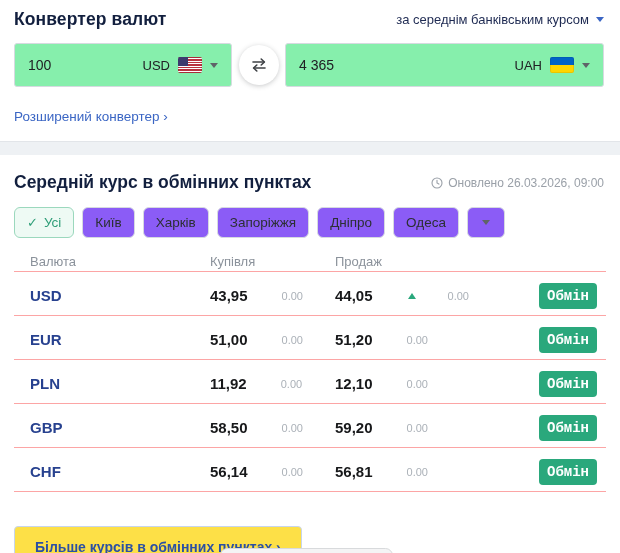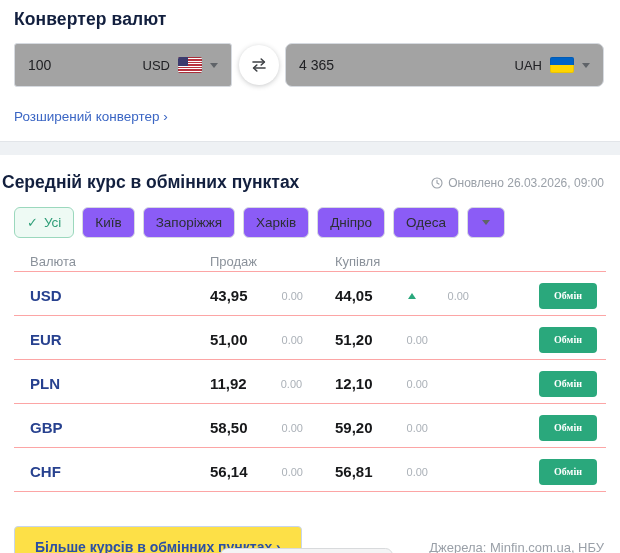--- a/index.html
+++ b/index.html
@@ -9,39 +9,39 @@
     font-family:"Liberation Sans", sans-serif; color:#202124;
   }
   
   .conv-header { display:flex; justify-content:space-between; align-items:center; padding:9px 16px 0 14px; }
   .conv-title { font-size:17.5px; font-weight:700; color:var(--navy,#121f3e); letter-spacing:.1px; }
   .rate-selector { display:flex; align-items:center; gap:7px; font-size:13px; color:#1e2a52; cursor:pointer; }
   .caret { width:0; height:0; border-left:4.5px solid transparent; border-right:4.5px solid transparent; border-top:5.5px solid #5f6368; }
   .caret.blue { border-top-color:var(--link-blue,#3b66c4); }
   
   .conv-row { display:flex; align-items:center; margin-top:13px; padding:0 16px 0 14px; }
-  .input-box { height:44px; border:1px solid #d6dae0; border-radius:3px; background:#a3a3a3;
+  .input-box { height:44px; border:1px solid #d6dae0; border-radius:3px; background:#86efac;
                display:flex; align-items:center; justify-content:space-between; padding:0 13px; }
   .box-from { width:218px; }
-  .box-to { flex:1;border-radius:7px; }
+  .box-to { flex:1; }
   .swap-wrap { width:53px; display:flex; justify-content:center; flex:0 0 53px; }
   .swap-btn { width:40px; height:40px; border-radius:50%; background:#fff; border:none; cursor:pointer;
               box-shadow:0 1px 5px rgba(60,64,67,.28); display:flex; align-items:center; justify-content:center; }
   .amount { font-size:14px; color:#202124; }
   .cur-select { display:flex; align-items:center; gap:8px; font-size:13px; color:#202124; cursor:pointer; }
   .flag { width:24px; height:16px; border-radius:2px; box-shadow:inset 0 0 0 1px rgba(0,0,0,.08); }
   .flag-us { background:repeating-linear-gradient(#b8323e 0 1.24px, #fff 1.24px 2.48px); position:relative; }
   .flag-us::after { content:""; position:absolute; top:0; left:0; width:10px; height:8.5px; background:#3c3b6e; border-radius:2px 0 0 0; }
   .flag-ua { background:linear-gradient(#0063c6 50%, #ffd500 50%); }
   
   .adv-link { display:inline-block; margin:22px 0 0 14px; font-size:13.5px; color:var(--link-blue,#3b66c4); text-decoration:none; cursor:pointer; }
   
   .band { margin-top:16px; height:14px; background:#eef1f4; border-top:1px solid #e2e5e9; }
   
-  .section-header { display:flex; justify-content:space-between; align-items:center; margin-top:17px; padding:0 16px 0 2px;gap:12px; }
+  .section-header { display:flex; justify-content:space-between; align-items:center; margin-top:17px; padding:0 16px 0 14px;gap:12px; }
   .section-title { font-size:17.5px; font-weight:700; color:var(--navy,#121f3e); }
   .updated { display:flex; align-items:center; gap:5px; font-size:12px; color:var(--muted-gray,#9aa0a8); }
   
   .chips { display:flex; gap:8px; margin-top:14px; padding:0 14px; }
   .chip { height:31px; padding:0 12px; background:#8b5cf6; border:1px solid #d6dae0; border-radius:6px;
           font-family:inherit; font-size:13.5px; color:#2b2f33; display:inline-flex; align-items:center; gap:6px; cursor:pointer; }
   .chip.active { color:#2f9e78; border-color:#9bd8bd; background:#eefaf4; }
   .chip .check { font-size:13px; color:#2f9e78; }
   .chip.caret-only { padding:0 14px; }
   
@@ -52,38 +52,42 @@
   .t-head span { font-size:13px; color:#8b929b; font-weight:400; }
   .t-data { height:40px; }
   .currency-link { font-size:15px; font-weight:700; color:var(--currency-blue,#27418f); text-decoration:none; cursor:pointer; }
   .val-cell { display:flex; align-items:center;gap:28px; }
   .val { font-size:15px; font-weight:700; color:#17181a; }
   .sub { font-size:11px; color:#abb1b8; margin-left:6px; }
   .tri-up { width:0; height:0; border-left:4px solid transparent; border-right:4px solid transparent;
             border-bottom:6px solid var(--accent-green,#2aa87c); margin:0 1px 0 7px; }
   .tri-up + .sub { margin-left:3px; }
   .exchange-btn { width:58px; height:26px; background:var(--accent-green,#2aa87c); color:#fff; border:none; border-radius:4px;
-                  font-family:Liberation Serif, serif; font-size:10px; font-weight:700; cursor:pointer; justify-self:end; margin-right:9px; }
+                  font-family:Liberation Mono, monospace; font-size:14px; font-weight:700; cursor:pointer; justify-self:end; margin-right:9px; }
   
   .bottom-row { display:flex; justify-content:space-between; align-items:center; margin-top:34px; padding:0 16px 0 14px; }
   .more-btn { height:42px; padding:0 20px; background:#fde047; border:1px solid #c7d5ec; border-radius:4px;
               font-family:inherit; font-size:14px; font-weight:700; color:#2b50a4; cursor:pointer; }
   .sources { font-size:13px; color:var(--muted-gray,#9aa0a8); }
   
   .partial-pill { position:absolute; left:220px; bottom:-10px; width:173px; height:15px;
                   background:#f4f4f5; border:1px solid #d8dadc; border-radius:8px; }
 </style>
 </head>
 <body>
 
 
 
 
 <div class="conv-header">
   <div class="conv-title">Конвертер валют</div>
+  <div class="rate-selector">
+    <span>за середнім банківським курсом</span>
+    <span class="caret blue"></span>
+  </div>
 </div>
 
 <div class="conv-row">
   <div class="input-box box-from">
     <span class="amount">100</span>
     <div class="cur-select">
       <span>USD</span>
       <span class="flag flag-us"></span>
       <span class="caret"></span>
     </div>
@@ -126,41 +130,41 @@
 
 <div class="chips">
   <button class="chip active">
       <span class="check">✓</span>
       <span>Усі</span>
     </button>
     <button class="chip">
       <span>Київ</span>
     </button>
     <button class="chip">
+      <span>Харків</span>
+    </button>
+    <button class="chip">
       <span>Запоріжжя</span>
-    </button>
-    <button class="chip">
-      <span>Харків</span>
     </button>
     <button class="chip">
       <span>Дніпро</span>
     </button>
     <button class="chip">
       <span>Одеса</span>
     </button>
     <button class="chip caret-only">
     <span class="caret"></span>
   </button>
 </div>
 
 <div class="rates-table">
   <div class="t-row t-head">
     <span>Валюта</span>
+    <span>Купівля</span>
     <span>Продаж</span>
-    <span>Купівля</span>
     <span></span>
   </div>
   <div>
       <div class="t-row t-data">
     <a class="currency-link">USD</a>
     <div class="val-cell">
       <span class="val">43,95</span>
       <span class="sub">0.00</span>
     </div>
     <div class="val-cell">
@@ -222,19 +226,18 @@
     </div>
     <button class="exchange-btn">Обмін</button>
   </div>
     </div>
 </div>
 
 
 
 <div class="bottom-row">
   <button class="more-btn">Більше курсів в обмінних пунктах ›</button>
-  <div class="sources">Джерела: Minfin.com.ua, НБУ</div>
 </div>
 
 <div class="partial-pill"></div>
 
 
 
 
 </body></html>

